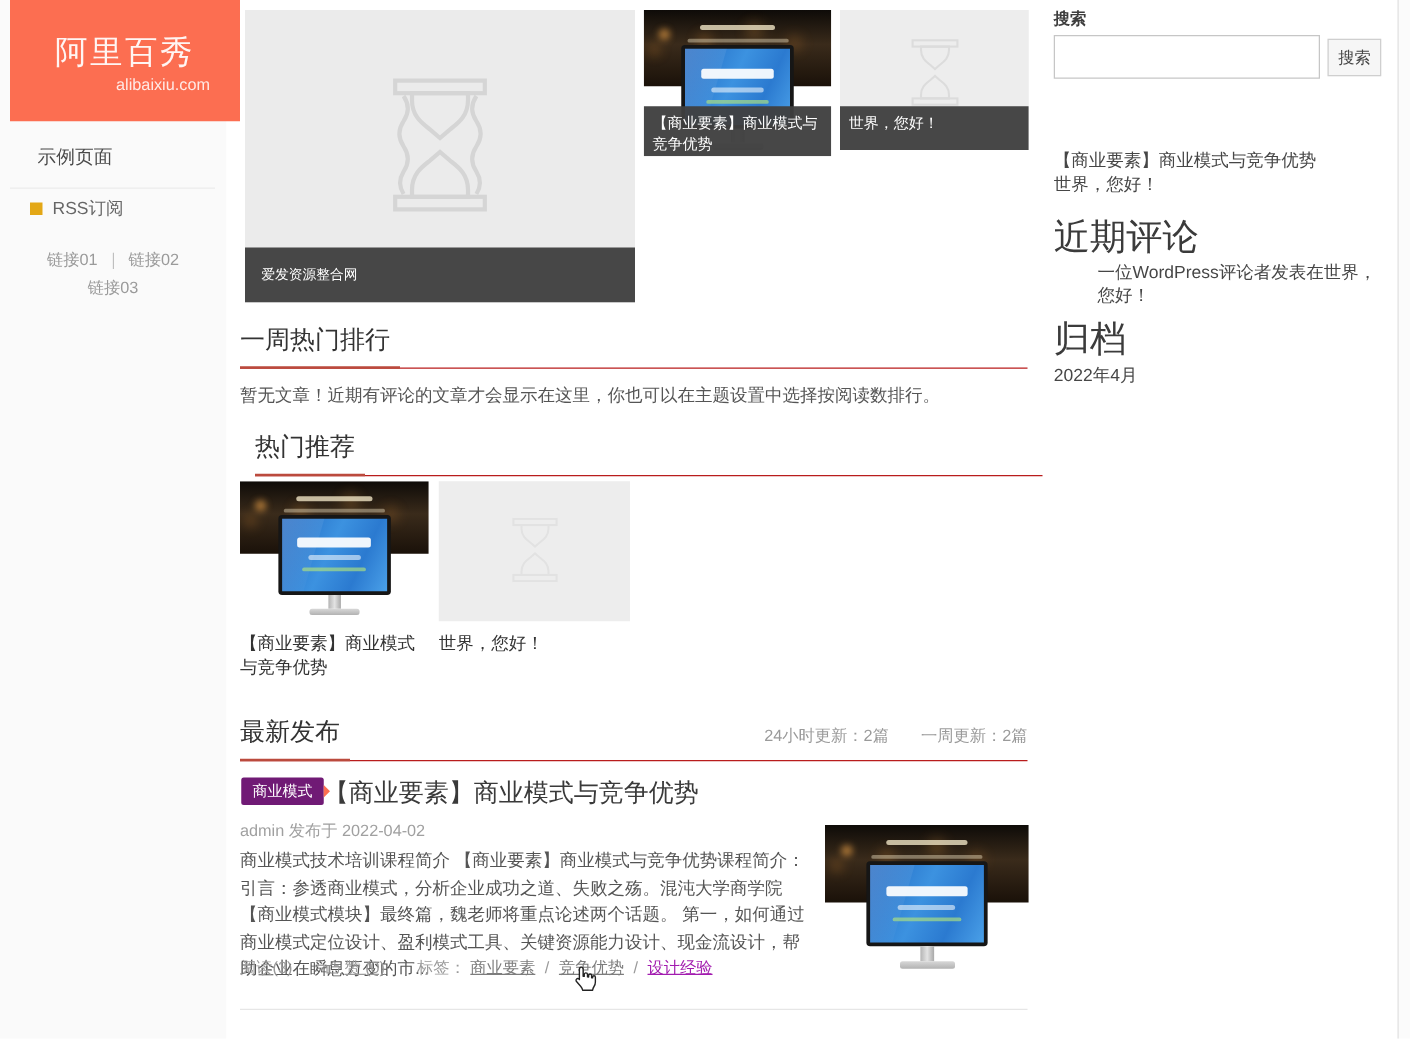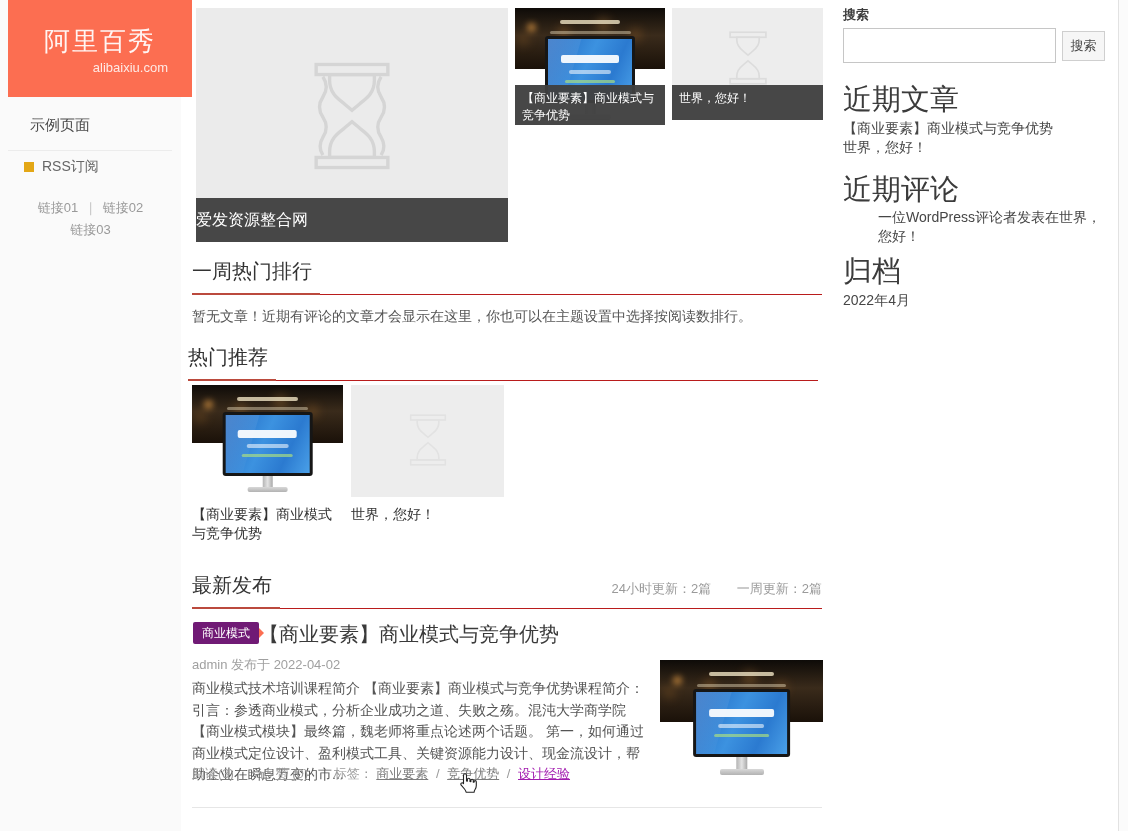--- a/index.html
+++ b/index.html
@@ -20,21 +20,21 @@
     font-size:15px; color:#4a4a4a; border-bottom:1px solid #ececec; cursor:pointer; }
   #rss-row { position:absolute; left:8px; top:146px; width:164px; padding:12px 0 12px 16px; font-size:14px; color:#666; cursor:pointer; }
   #rss-square { display:inline-block; width:10px; height:10px; background:#e3a716; margin-right:8px; vertical-align:-1px; }
   .side-links { width:181px; text-align:center; font-size:13px; color:#9a9a9a; }
   .side-links span { cursor:pointer; }
   .link-sep { color:#b5b5b5; margin:0 6px; }
 
   
   .ph-box { background:#ebebeb; overflow:hidden; cursor:pointer; }
   .cap-bar { position:absolute; left:0; right:0; bottom:0; background:rgba(63,63,63,.96); color:#fff; }
-  .cap-main { height:44px; line-height:44px; font-size:16px; }
+  .cap-main { height:44px; line-height:44px; font-size:11px; padding-left:13px; }
   .cap-sm { font-size:12px; line-height:17px; padding:5px 7px; }
   .hourglass { position:absolute; left:50%; transform:translateX(-50%); }
 
   
   .scene { position:absolute; overflow:hidden; background:#fff; cursor:pointer; }
   .sc-banner { position:absolute; left:0; top:0; right:0; height:52%;
     background:linear-gradient(180deg,#0e0b08,#3a2b1b 45%,#1a1109); }
   .sc-glow { position:absolute; left:8%; top:25%; width:9px; height:9px; border-radius:50%;
     background:#c98a3f; box-shadow:32px 5px 9px #a06a2f, 72px -3px 10px #b87f3a, 104px 7px 9px #8f5c28, -8px 12px 8px #7c5122;
     filter:blur(3px); opacity:.85; }
@@ -161,21 +161,21 @@
     </svg>
     <div class="cap-bar cap-sm" style="height:35px;">世界，您好！</div>
   </div>
 
   <div class="sec-head" style="left:192px; top:258px; width:630px;">
     <h2>一周热门排行</h2>
     <div class="redline" style="width:128px;"></div>
   </div>
   <p class="body-text abs" style="left:192px; top:306px; width:630px;">暂无文章！近期有评论的文章才会显示在这里，你也可以在主题设置中选择按阅读数排行。</p>
 
-  <div class="sec-head" style="left:188px; top:344px; width:630px;">
+  <div class="sec-head" style="left:204px; top:344px; width:630px;">
     <h2>热门推荐</h2>
     <div class="redline" style="width:88px;"></div>
   </div>
 
   <div class="hot-card" style="left:192px; top:385px; width:151px;">
     <div class="scene" style="left:0; top:0; width:151px; height:112px;">
       <div class="sc-banner">
           <div class="sc-glow"></div>
           <div class="sc-tb1"></div>
           <div class="sc-tb2"></div>
@@ -252,21 +252,20 @@
     <div class="sc-neck"></div>
       <div class="sc-base"></div>
   </div>
 
   <div id="bottom-divider"></div>
 
   <div class="widget-label" style="left:843px; top:6px;">搜索</div>
   <input id="search-input" type="text" value="" style="">
   <button id="search-btn">搜索</button>
 
-  <div class="widget-title" style="left:843px; top:80px;">近期文章</div>
   <div class="widget-link" style="left:843px; top:120px;">【商业要素】商业模式与竞争优势</div>
   <div class="widget-link" style="left:843px; top:139px;">世界，您好！</div>
 
   <div class="widget-title" style="left:843px; top:170px;">近期评论</div>
   <div class="widget-comment" style="left:878px; top:208px; width:228px;">一位WordPress评论者发表在世界，您好！</div>
 
   <div class="widget-title" style="left:843px; top:252px;">归档</div>
   <div class="widget-link" style="left:843px; top:292px;">2022年4月</div>
 
   <div id="scroll-track"></div>

